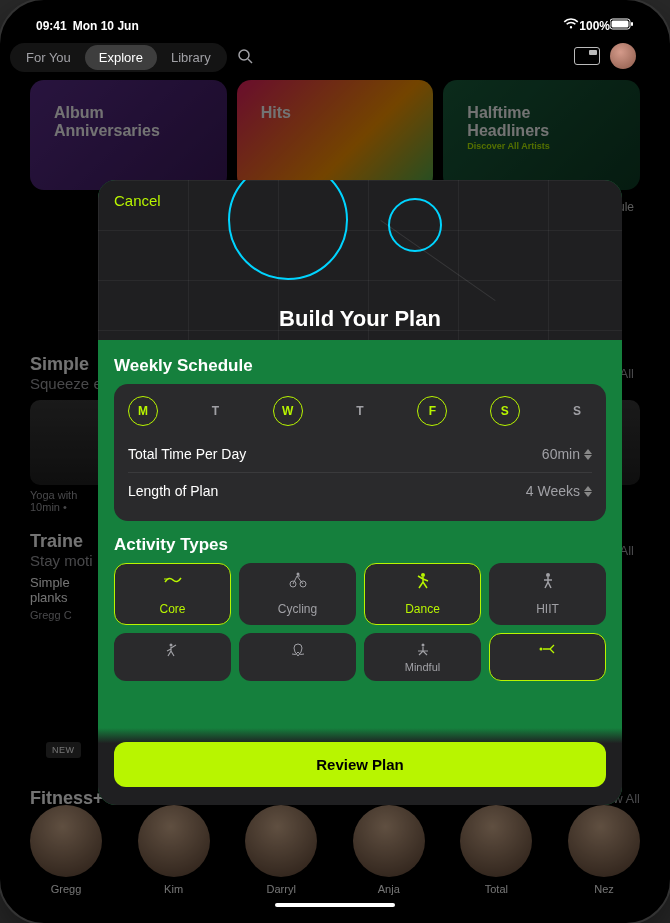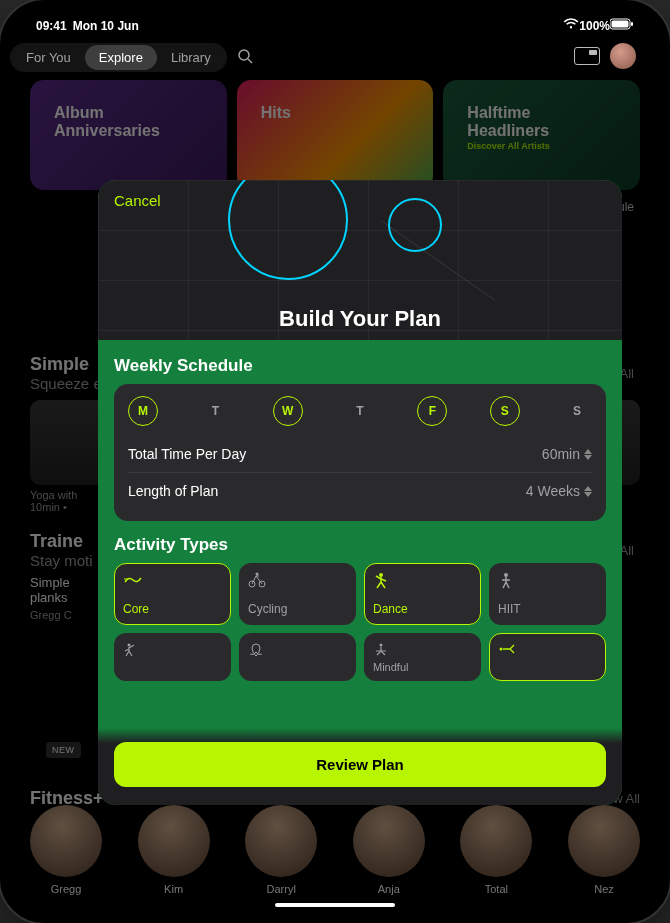--- a/index.html
+++ b/index.html
@@ -115,21 +115,21 @@
     width:30px;height:30px;border-radius:50%;display:flex;align-items:center;justify-content:center;
     font-size:12px;font-weight:700;color:var(--text-dim);cursor:pointer;
   }
   .day.sel{border:1.5px solid var(--accent);color:var(--accent);}
   .row{display:flex;justify-content:space-between;align-items:flex-end;padding:10px 0;font-size:14px;}
   .row+.row{border-top:1px solid var(--divider);}
   .row .val{color:var(--text-dim);display:flex;align-items:center;gap:4px;}
   .stepper{display:inline-flex;flex-direction:column;gap:1px;}
   .stepper svg{width:8px;height:5px;}
 
-  .activity-grid{display:grid;grid-template-columns:repeat(4,1fr);gap:8px;margin-top:8px;}
+  .activity-grid{display:grid;grid-template-columns:repeat(4,1fr);gap:8px;margin-top:8px;text-align:center;}
   .act{
     height:62px;border-radius:12px;background:#2a2a2c;border:1.5px solid transparent;
     padding:8px;display:flex;flex-direction:column;justify-content:space-between;cursor:pointer;
     font-size:12px;color:var(--text-dim);position:relative;overflow:hidden;
   }
   .act.sel{border-color:var(--accent);color:var(--accent);}
   .act .ico{color:inherit;}
   .act.sel .ico{color:var(--accent);}
   .grid2 .act{height:48px;}
   .grid2 .act span:last-child{font-size:11px;}

